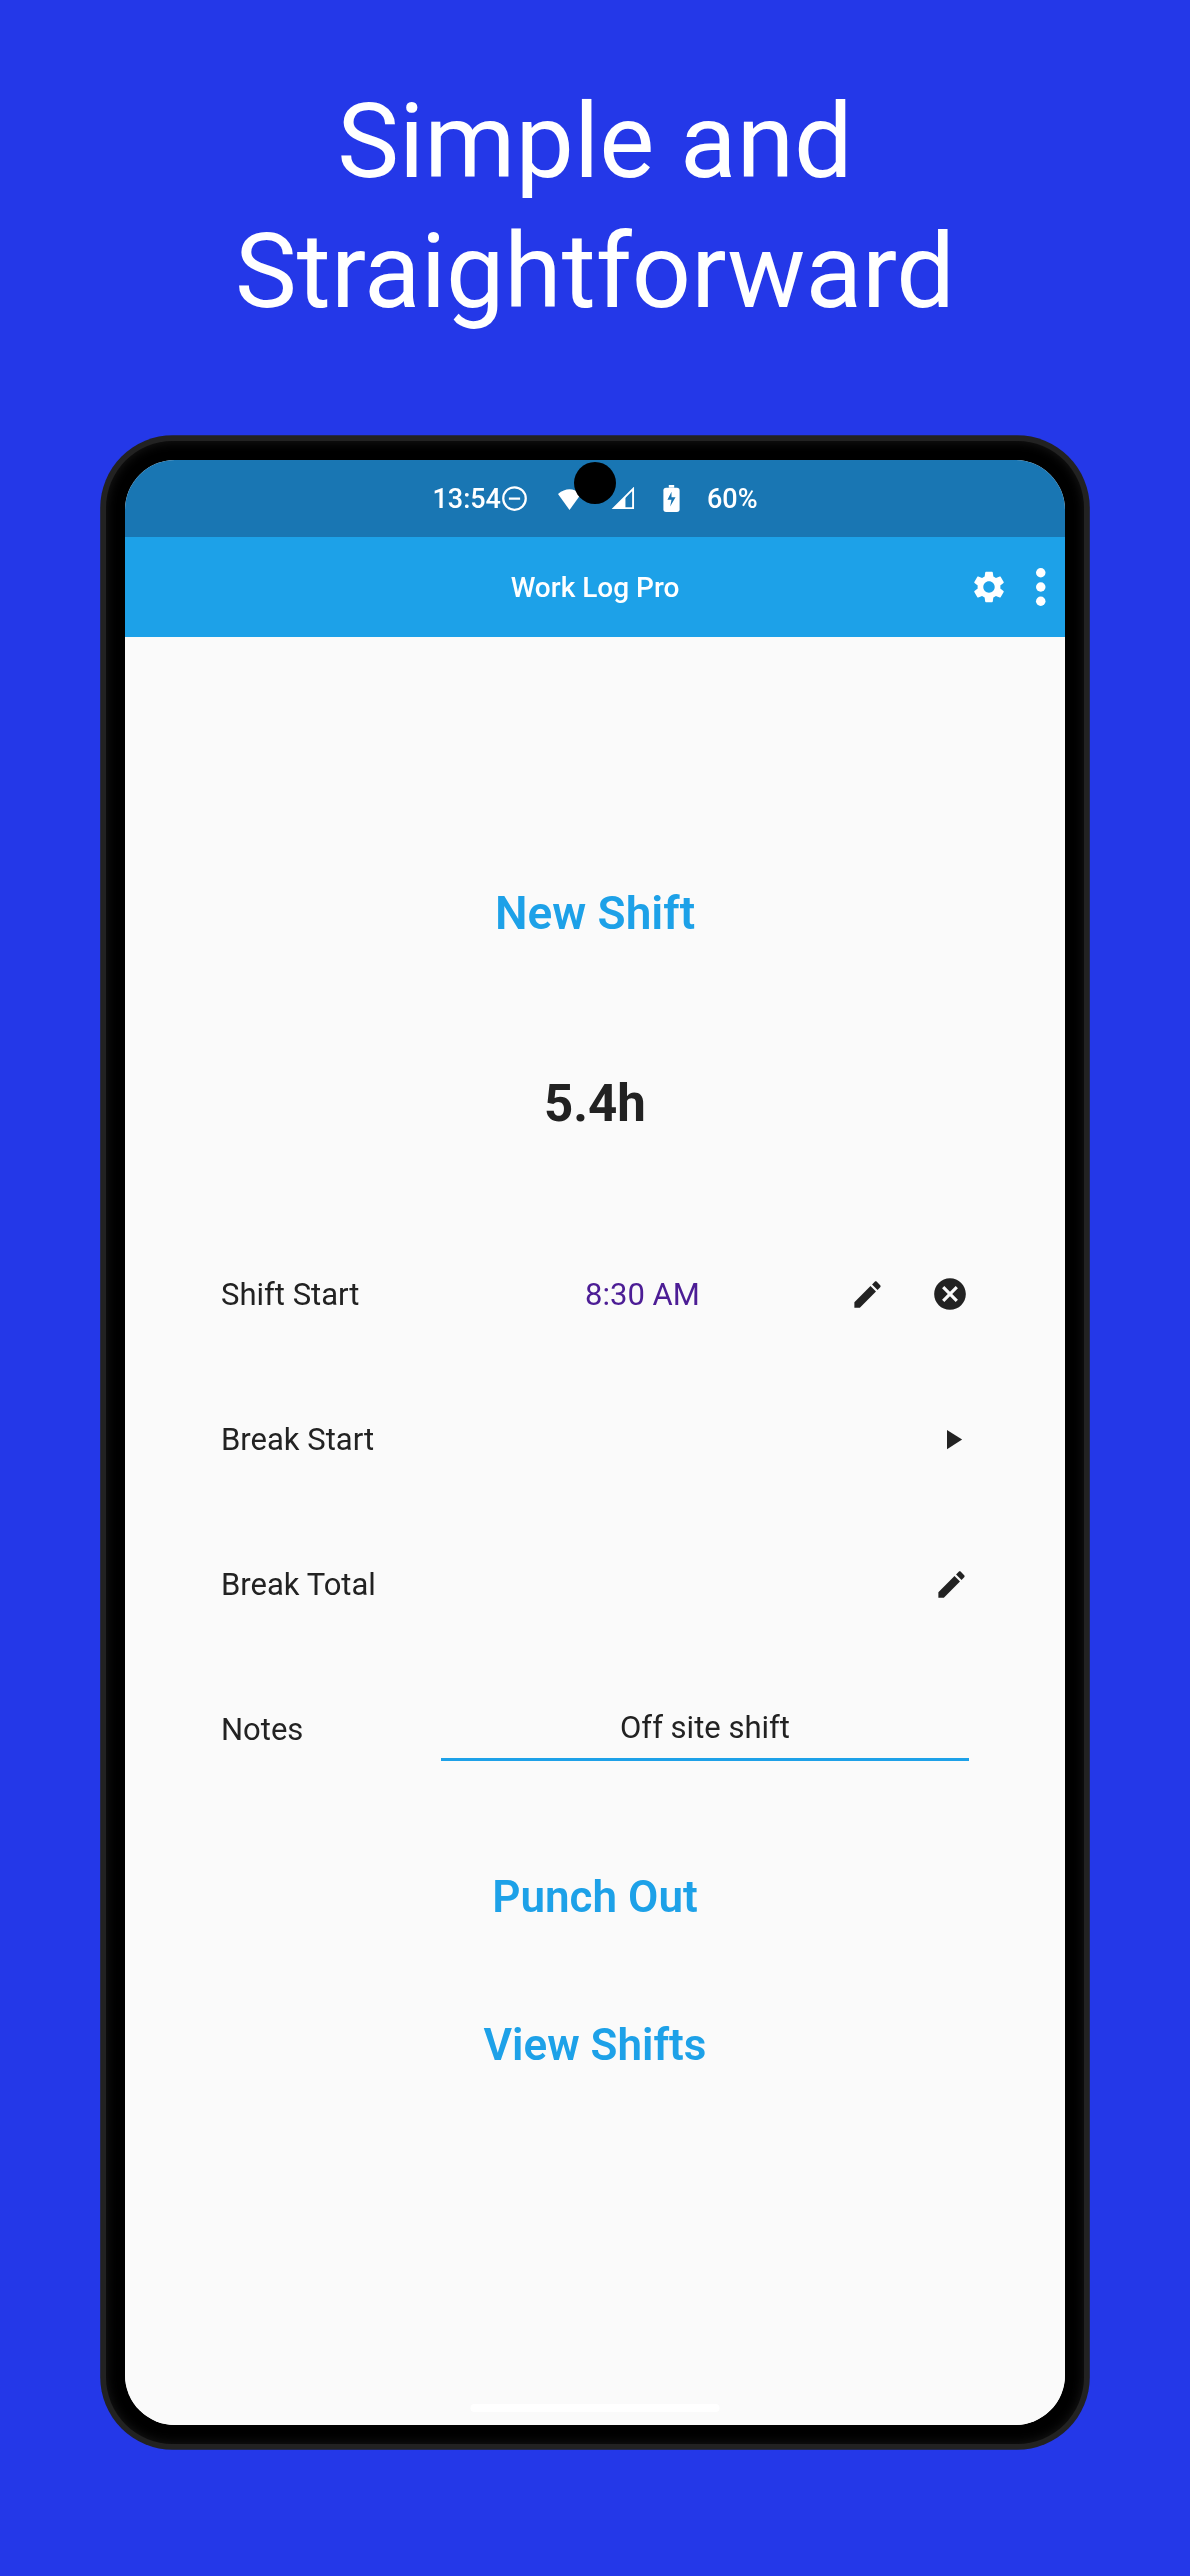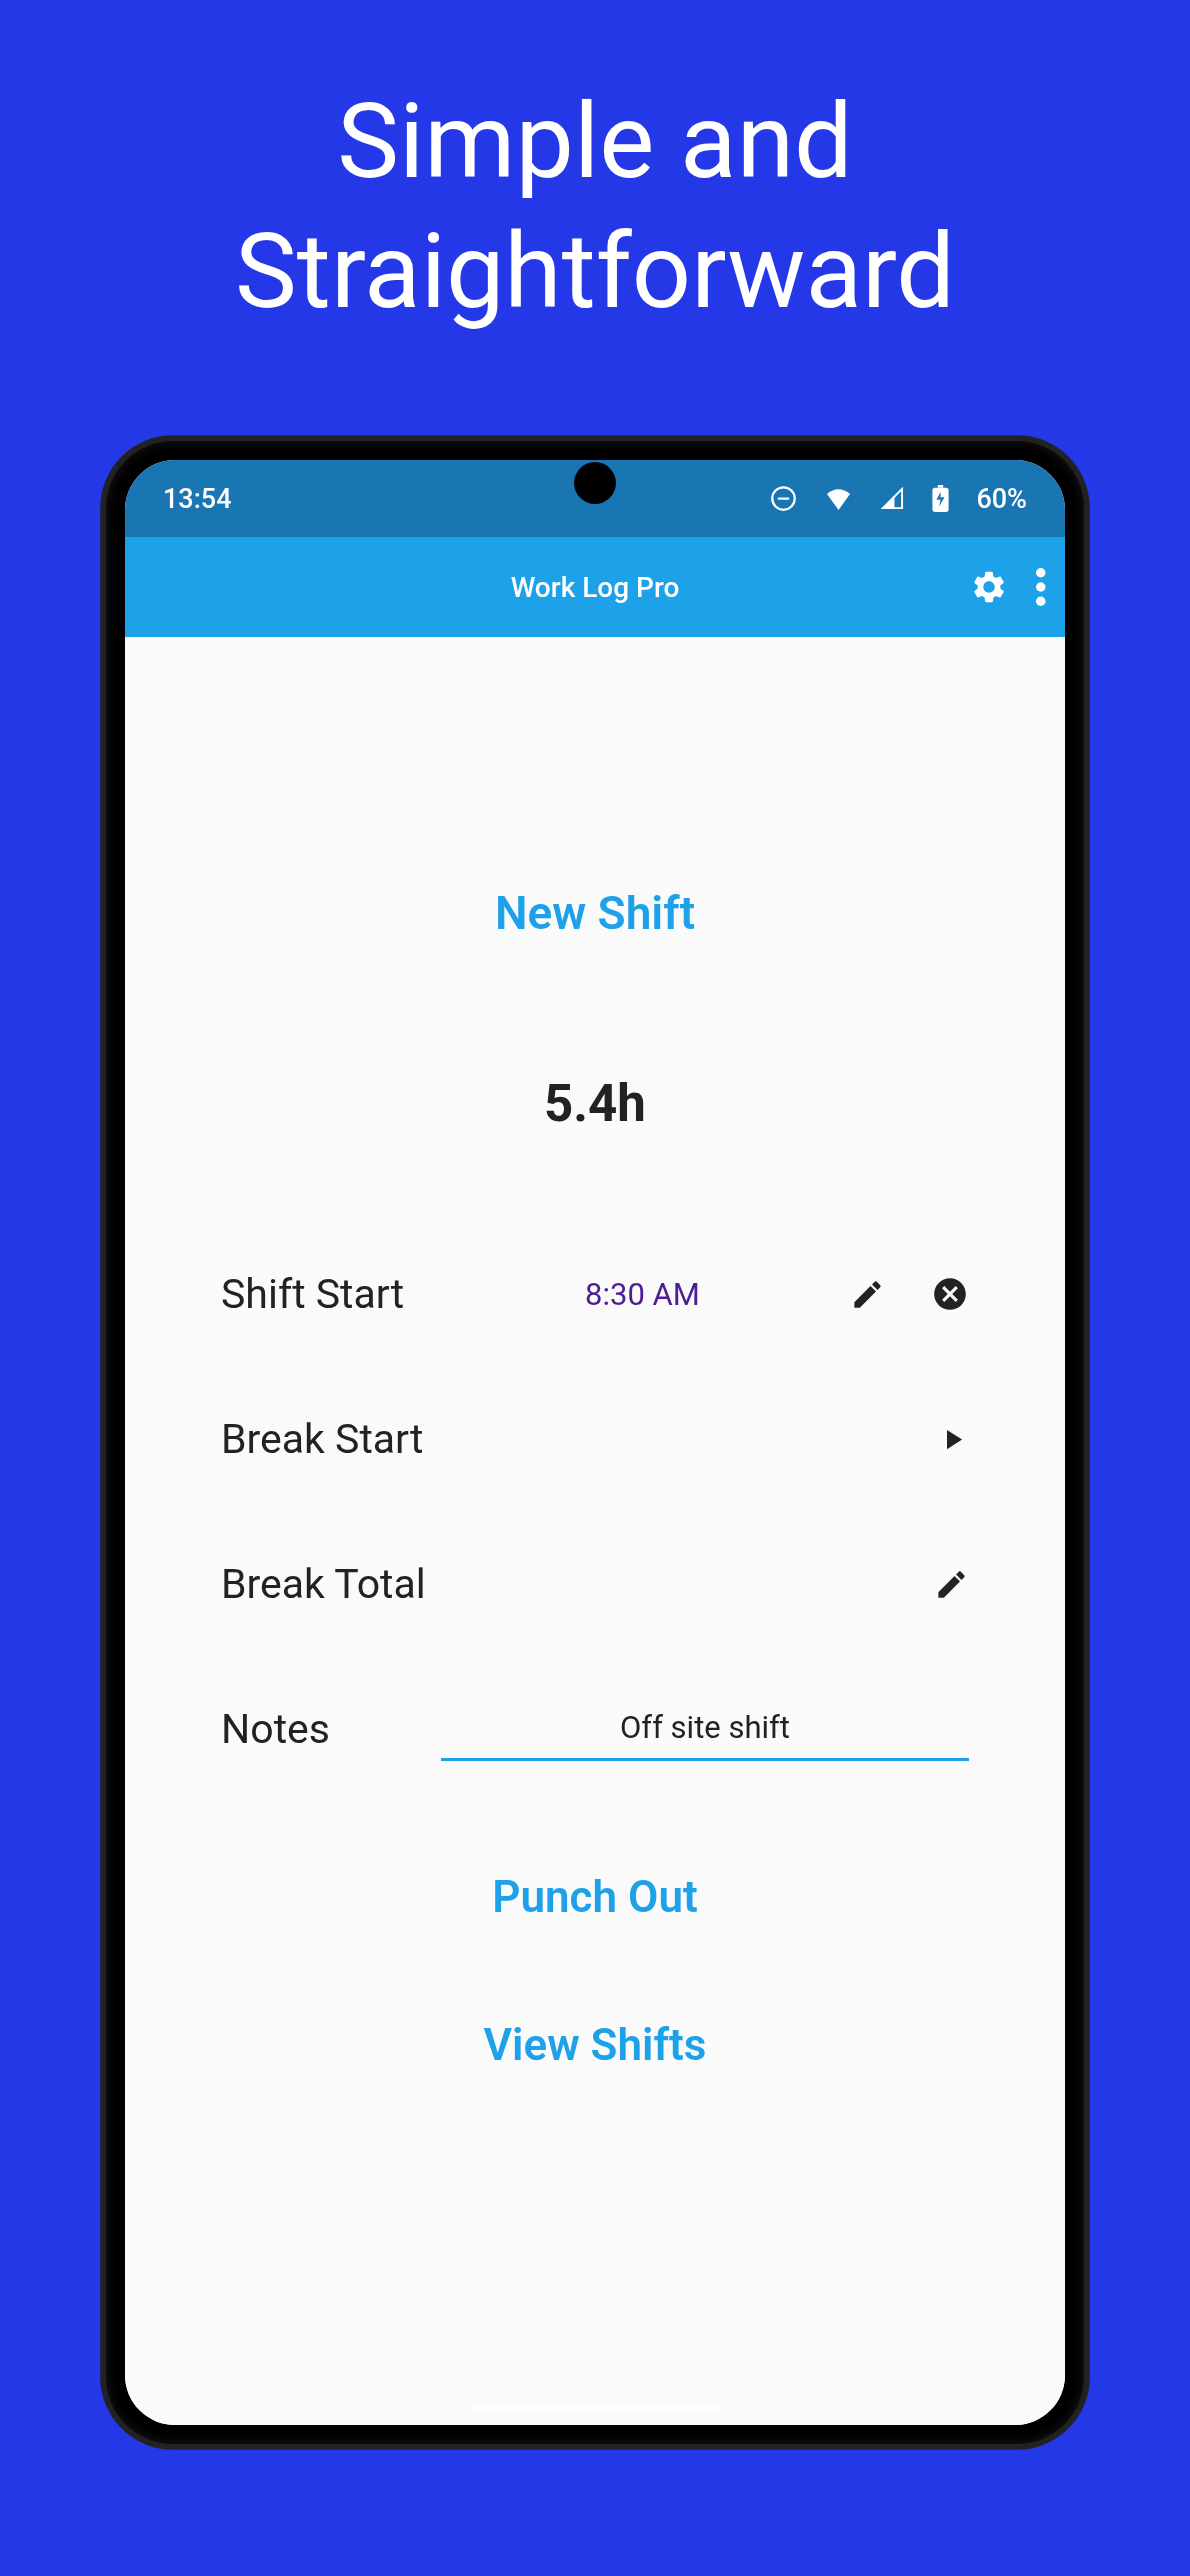--- a/index.html
+++ b/index.html
@@ -48,21 +48,21 @@
       height: 42px;
       background: #000;
       border-radius: 50%;
       z-index: 100;
     }
     .status-bar {
       height: 77px;
       background: #1976b3;
       display: flex;
       align-items: center;
-      justify-content: space-between;
+      justify-content: center;
       padding: 0 38px;
       color: white;
       font-size: 27px;
       font-weight: 500;
     }
     .status-icons {
       display: flex;
       align-items: center;
       gap: 27px;
     }
@@ -112,21 +112,21 @@
       padding: 0 96px;
     }
     .shift-row {
       display: flex;
       align-items: center;
       height: 92px;
       margin-bottom: 53px;
     }
     .row-label {
       color: #222;
-      font-size: 41px;
+      font-size: 31px;
       font-weight: 400;
       width: 220px;
       flex-shrink: 0;
     }
     .row-value {
       color: #4c1d95;
       font-size: 31px;
       font-weight: 400;
       flex: 1;
       text-align: center;

